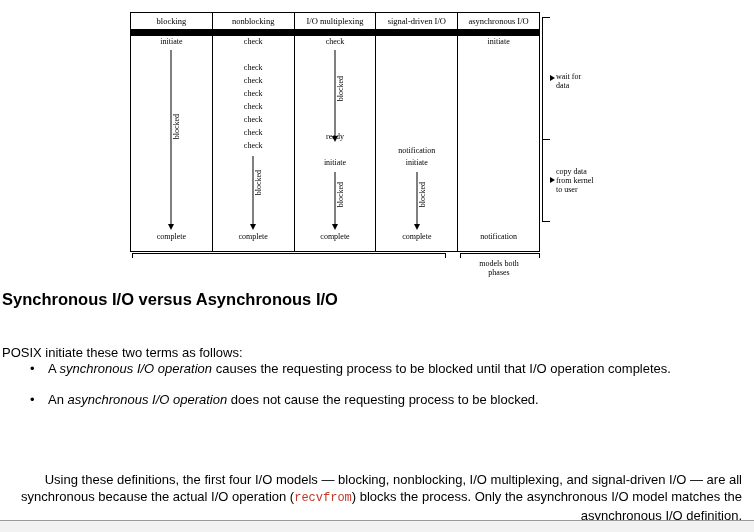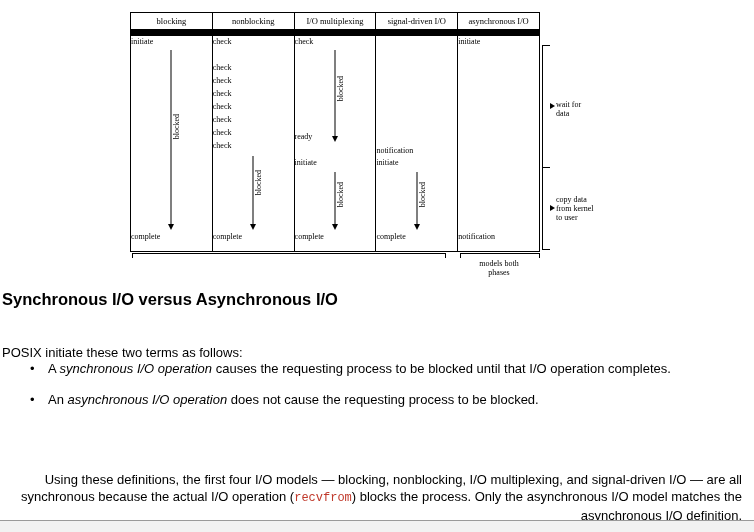--- a/index.html
+++ b/index.html
@@ -14,29 +14,29 @@
 
   
   .figure{position:absolute;left:130px;top:12px;width:490px;height:265px;}
   .diagram{position:relative;width:410px;height:240px;border:1px solid #000;box-sizing:border-box;
            display:flex;}
   .col{flex:1 1 0;border-right:1px solid #000;position:relative;}
   .col:last-child{border-right:none;}
   .col-head{height:16px;border-bottom:7px solid #000000;display:flex;align-items:center;justify-content:center;
             font-size:8.5px;font-family:"Liberation Serif",serif;}
   .col-body{position:relative;height:calc(100% - 16px);}
-  .lbl{position:absolute;width:100%;font-size:8px;font-family:"Liberation Serif",serif;}
+  .lbl{position:absolute;width:100%;text-align:center;font-size:8px;font-family:"Liberation Serif",serif;}
   .vline{position:absolute;left:50%;width:1px;background:#000;transform:translateX(-0.5px);}
   .arrow-head{position:absolute;left:50%;width:0;height:0;border-left:3px solid transparent;
               border-right:3px solid transparent;border-top:6px solid #000;transform:translateX(-3px);}
   .vlabel{position:absolute;font-size:8px;font-family:"Liberation Serif",serif;
           writing-mode:vertical-rl;transform:rotate(180deg);left:50%;margin-left:1px;}
 
   
-  .rightnote{position:absolute;left:412px;top:33px;width:78px;height:205px;padding-left:35px;}
+  .rightnote{position:absolute;left:412px;top:5px;width:78px;height:205px;padding-left:35px;}
   .rightnote .brace{position:absolute;left:0;top:0;width:8px;height:100%;
      border-left:1px solid #000;}
   .rn-tick{position:absolute;left:0;width:8px;height:1px;background:#000;}
   .rn-arrow{position:absolute;width:0;height:0;border-top:3px solid transparent;border-bottom:3px solid transparent;border-left:5px solid #000;}
   .rn-text{position:absolute;left:14px;font-size:8px;font-family:"Liberation Serif",serif;line-height:9px;}
 
   
   .bottom{position:absolute;left:0;top:241px;width:490px;height:40px;}
   .bbrace{position:absolute;border-top:1px solid #000;height:4px;border-left:1px solid #000;border-right:1px solid #000;}
   .bcaption{position:absolute;text-align:center;font-size:8px;font-family:"Liberation Serif",serif;line-height:9px;}

